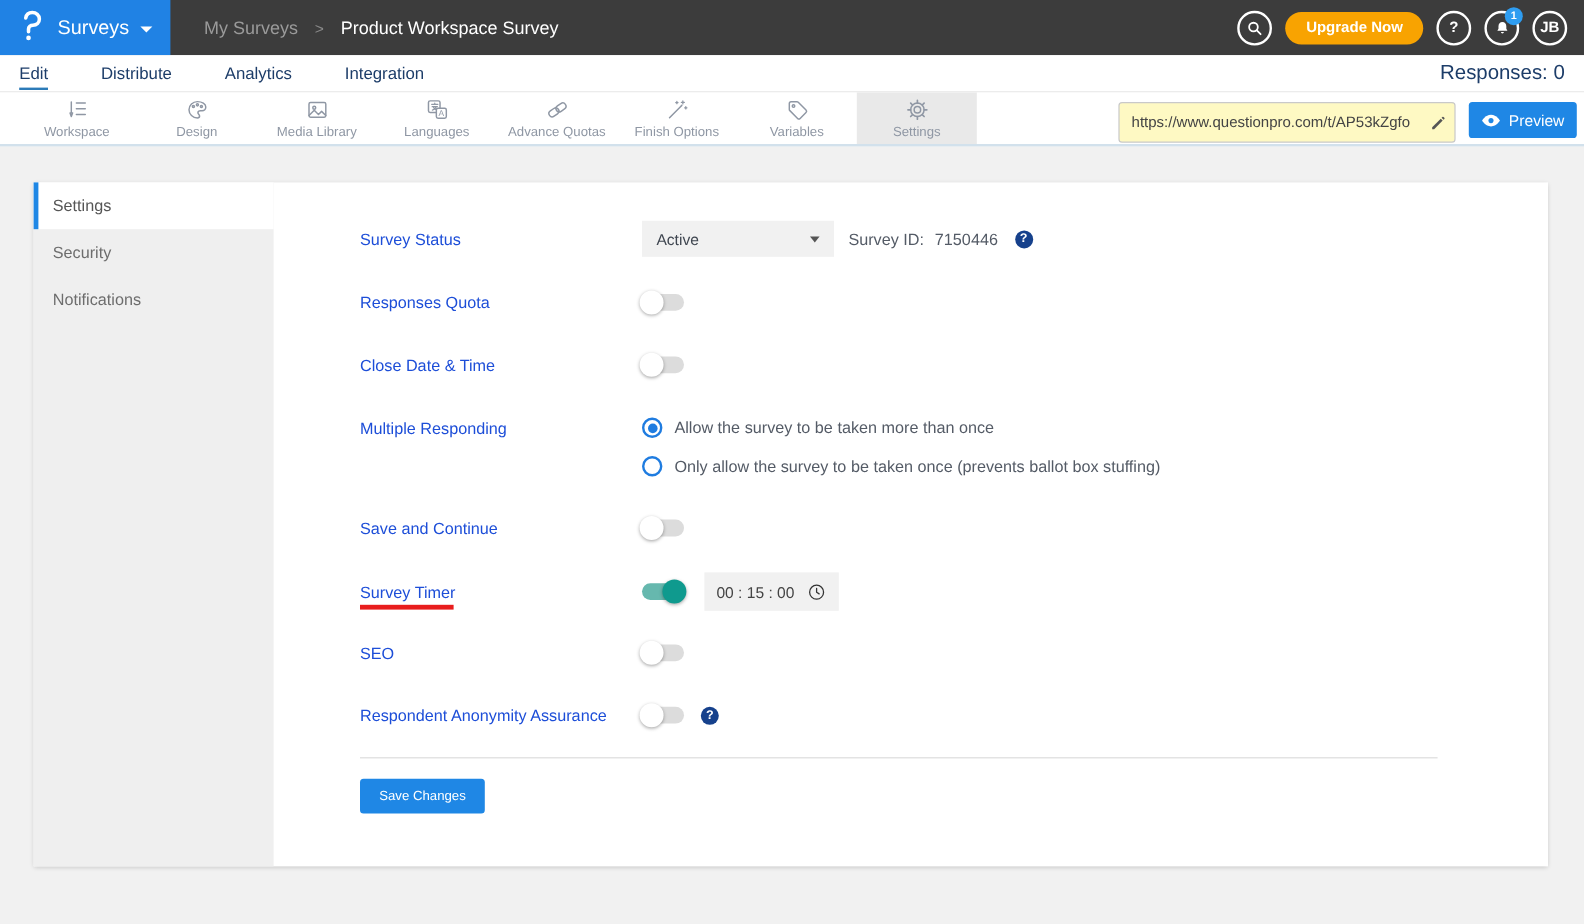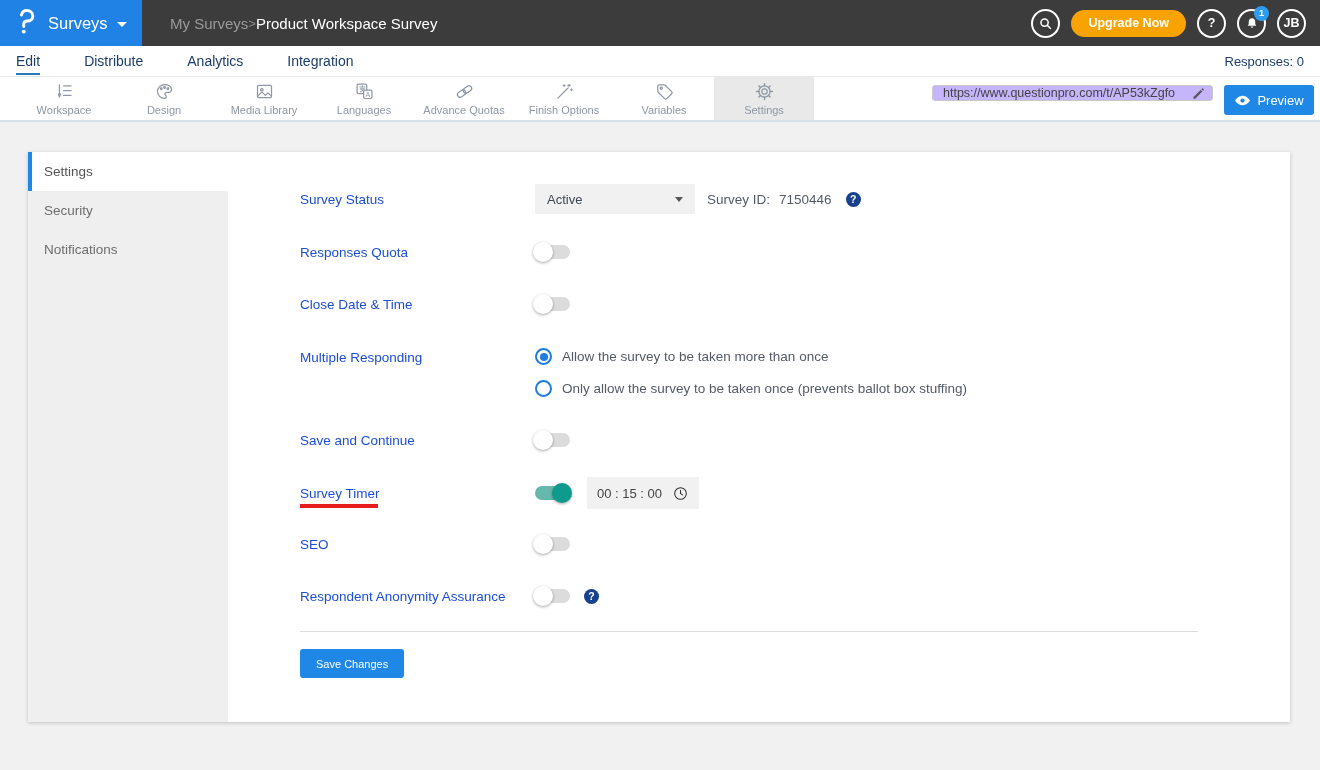--- a/index.html
+++ b/index.html
@@ -9,40 +9,40 @@
     background:#f1f1f1;
     position:relative;
     overflow:hidden;
     color:#545b66;
   }
   
   .topbar { position:absolute; top:0; left:0; width:1320px; height:46px; background:#3c3c3c; display:flex; align-items:center; }
   .brand { width:142px; height:46px; background:#2082e4; display:flex; align-items:center; padding-left:15px; gap:9px; cursor:pointer; }
   .brand-name { font-size:16.5px; color:#fff; }
   .caret-down { width:0; height:0; border-left:5px solid transparent; border-right:5px solid transparent; border-top:5px solid #fff; margin-top:2px; }
-  .crumbs { margin-left:28px; display:flex; align-items:center; font-size:15px; }
+  .crumbs { margin-left:28px; display:flex; align-items:center; gap:14px; font-size:15px; }
   .crumb-parent { color:#9a9a9a; cursor:pointer; }
   .crumb-sep { color:#8a8a8a; font-size:13px; }
   .crumb-title { color:#fff; }
   .top-actions { margin-left:auto; display:flex; align-items:center; gap:11px; padding-right:14px; }
   .circle-btn { width:29px; height:29px; border:2px solid #fff; border-radius:50%; display:flex; align-items:center; justify-content:center; color:#fff; font-weight:bold; font-size:12.5px; position:relative; cursor:pointer; flex:0 0 auto; }
   .upgrade { height:27px; padding:0 17px; background:#f8a301; border-radius:14px; color:#fff; font-weight:bold; font-size:12.5px; display:flex; align-items:center; cursor:pointer; }
   .badge { position:absolute; top:-5px; right:-5px; width:15px; height:15px; background:#2e9df1; border-radius:50%; color:#fff; font-size:9px; font-weight:bold; display:flex; align-items:center; justify-content:center; }
   
   .tabsrow { position:absolute; top:46px; left:0; width:1320px; height:31px; background:#fff; display:flex; align-items:center; padding:0 16px; border-bottom:1px solid #e8e8e8; }
   .tab { font-size:14px; color:#1d3d69; margin-right:44px; position:relative; cursor:pointer; }
   .tab.active::after { content:""; position:absolute; left:0; right:0; bottom:-6px; height:2px; background:#2c7bb8; }
-  .responses { margin-left:auto; font-size:13px; color:#1d3d69; }
+  .responses { margin-left:auto; font-size:17px; color:#1d3d69; }
   
   .toolbar { position:absolute; top:77px; left:0; width:1320px; height:45px; background:#fff; border-bottom:2px solid #d2e1ec; display:flex; padding-left:14px; }
   .tool { width:100px; height:43px; display:flex; flex-direction:column; align-items:center; justify-content:center; gap:2px; cursor:pointer; }
   .tool.active { background:#e9e9e9; }
   .tool svg { stroke:#8f97a4; fill:none; stroke-width:1.4; stroke-linecap:round; stroke-linejoin:round; }
   .tlabel { font-size:11px; color:#8f97a4; white-space:nowrap; }
-  .url-wrap { position:absolute; left:932px; top:85px; width:281px; height:16px; border:1px solid #c9c9c9; border-radius:3px; background:#c4b5fd; display:flex; align-items:center; }
+  .url-wrap { position:absolute; left:932px; top:85px; width:281px; height:34px; border:1px solid #c9c9c9; border-radius:3px; background:#fef9c3; display:flex; align-items:center; }
   .url-input { flex:1; min-width:0; border:none; outline:none; font-size:12.5px; color:#444; padding:0 4px 0 10px; background:transparent; font-family:inherit; }
   .url-edit { width:28px; display:flex; align-items:center; justify-content:center; cursor:pointer; }
   .preview-btn { position:absolute; left:1224px; top:85px; width:90px; height:30px; background:#1f87e5; border-radius:3px; color:#fff; font-size:13px; display:flex; align-items:center; justify-content:center; gap:6px; cursor:pointer; }
   
   .card { position:absolute; left:28px; top:152px; width:1262px; height:570px; background:#fff; box-shadow:0 1px 4px rgba(0,0,0,.2); }
   .side { position:absolute; left:0; top:0; width:200px; height:570px; background:#efefef; }
   .side-item { height:39px; display:flex; align-items:center; padding-left:16px; font-size:13.5px; color:#6d6d6d; cursor:pointer; }
   .side-item.active { background:#fff; color:#555; border-left:4px solid #1f87e5; padding-left:12px; }
   
   .row { position:absolute; left:272px; right:64px; display:flex; align-items:center; }

